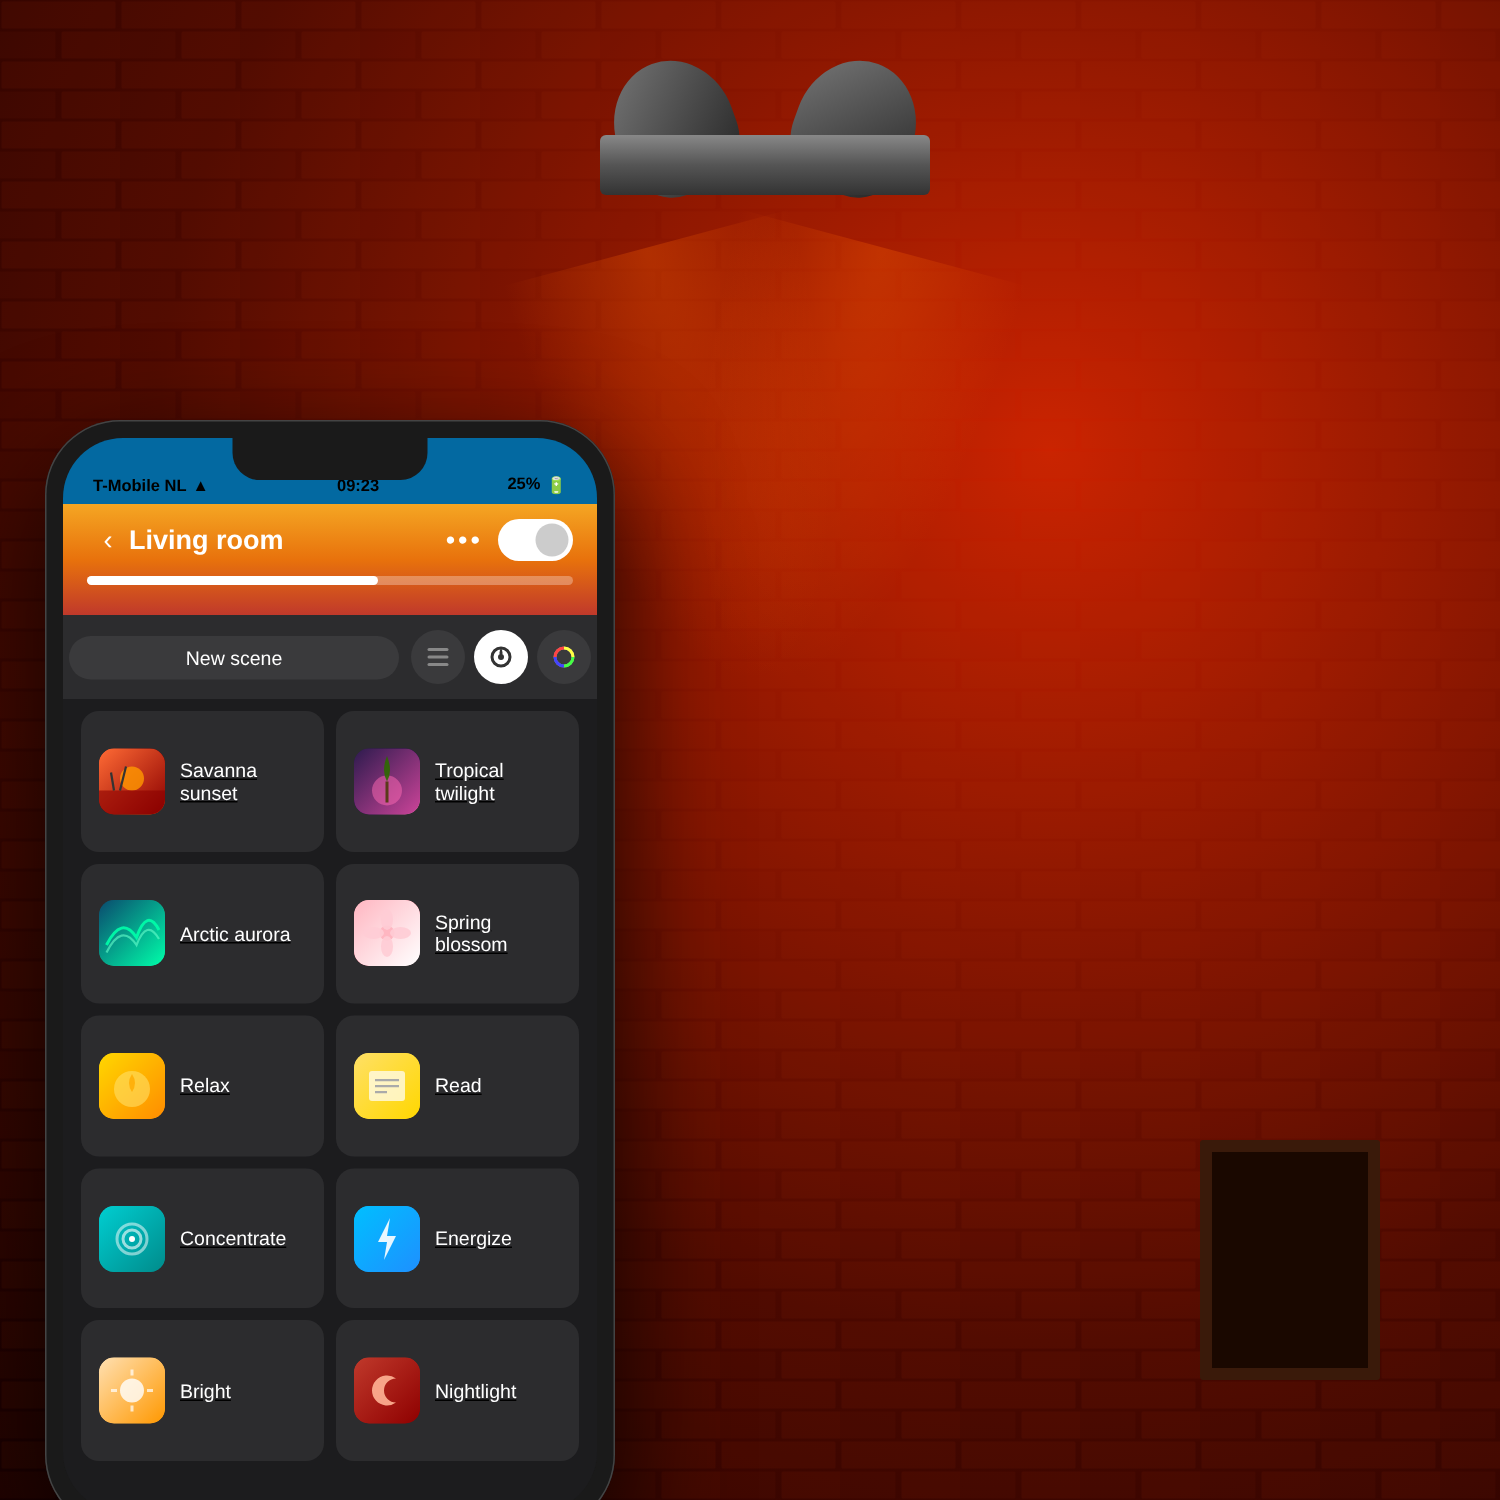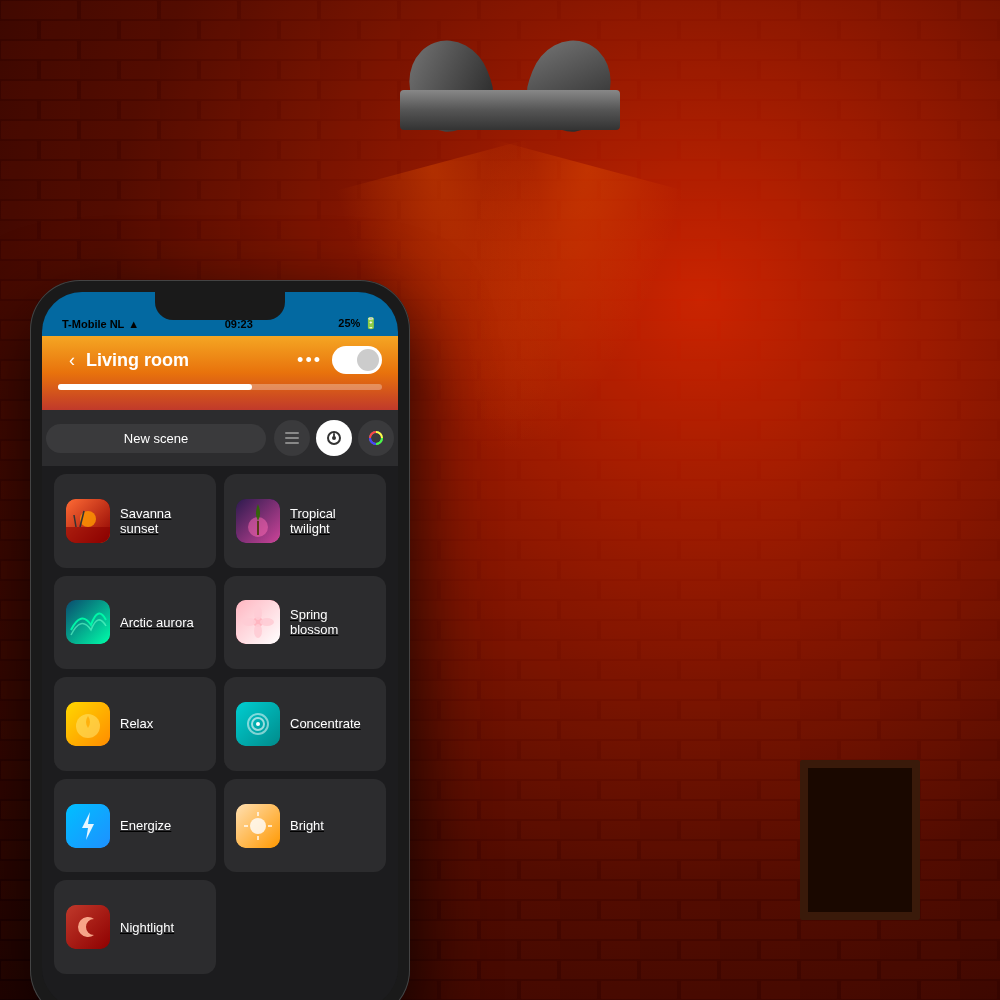--- a/index.html
+++ b/index.html
@@ -569,20 +569,38 @@
                   </linearGradient>
                 </defs>
                 <rect width="44" height="44" rx="10" fill="url(#rg)"></rect>
                 <circle cx="22" cy="24" r="12" fill="#ffe066" opacity="0.6"></circle>
                 <path d="M22 14 Q18 20 22 26 Q26 20 22 14" fill="#ffaa00" opacity="0.8"></path>
               </svg>
             </div>
             <span class="scene-name">Relax</span>
           </div>
           <div class="scene-item">
+            <div class="scene-icon icon-read">
+              <svg viewBox="0 0 44 44" width="44" height="44">
+                <defs>
+                  <linearGradient id="rdg" x1="0%" y1="0%" x2="100%" y2="100%">
+                    <stop offset="0%" stop-color="#ffe066"></stop>
+                    <stop offset="100%" stop-color="#ffd700"></stop>
+                  </linearGradient>
+                </defs>
+                <rect width="44" height="44" rx="10" fill="url(#rdg)"></rect>
+                <rect x="10" y="12" width="24" height="20" rx="2" fill="rgba(255,255,255,0.7)"></rect>
+                <line x1="14" y1="18" x2="30" y2="18" stroke="#aaa" stroke-width="1.5"></line>
+                <line x1="14" y1="22" x2="30" y2="22" stroke="#aaa" stroke-width="1.5"></line>
+                <line x1="14" y1="26" x2="22" y2="26" stroke="#aaa" stroke-width="1.5"></line>
+              </svg>
+            </div>
+            <span class="scene-name">Read</span>
+          </div>
+          <div class="scene-item">
             <div class="scene-icon icon-concentrate">
               <svg viewBox="0 0 44 44" width="44" height="44">
                 <defs>
                   <linearGradient id="cg" x1="0%" y1="0%" x2="100%" y2="100%">
                     <stop offset="0%" stop-color="#00ced1"></stop>
                     <stop offset="100%" stop-color="#008b8b"></stop>
                   </linearGradient>
                 </defs>
                 <rect width="44" height="44" rx="10" fill="url(#cg)"></rect>
                 <circle cx="22" cy="22" r="10" fill="none" stroke="rgba(255,255,255,0.5)" stroke-width="2"></circle>

